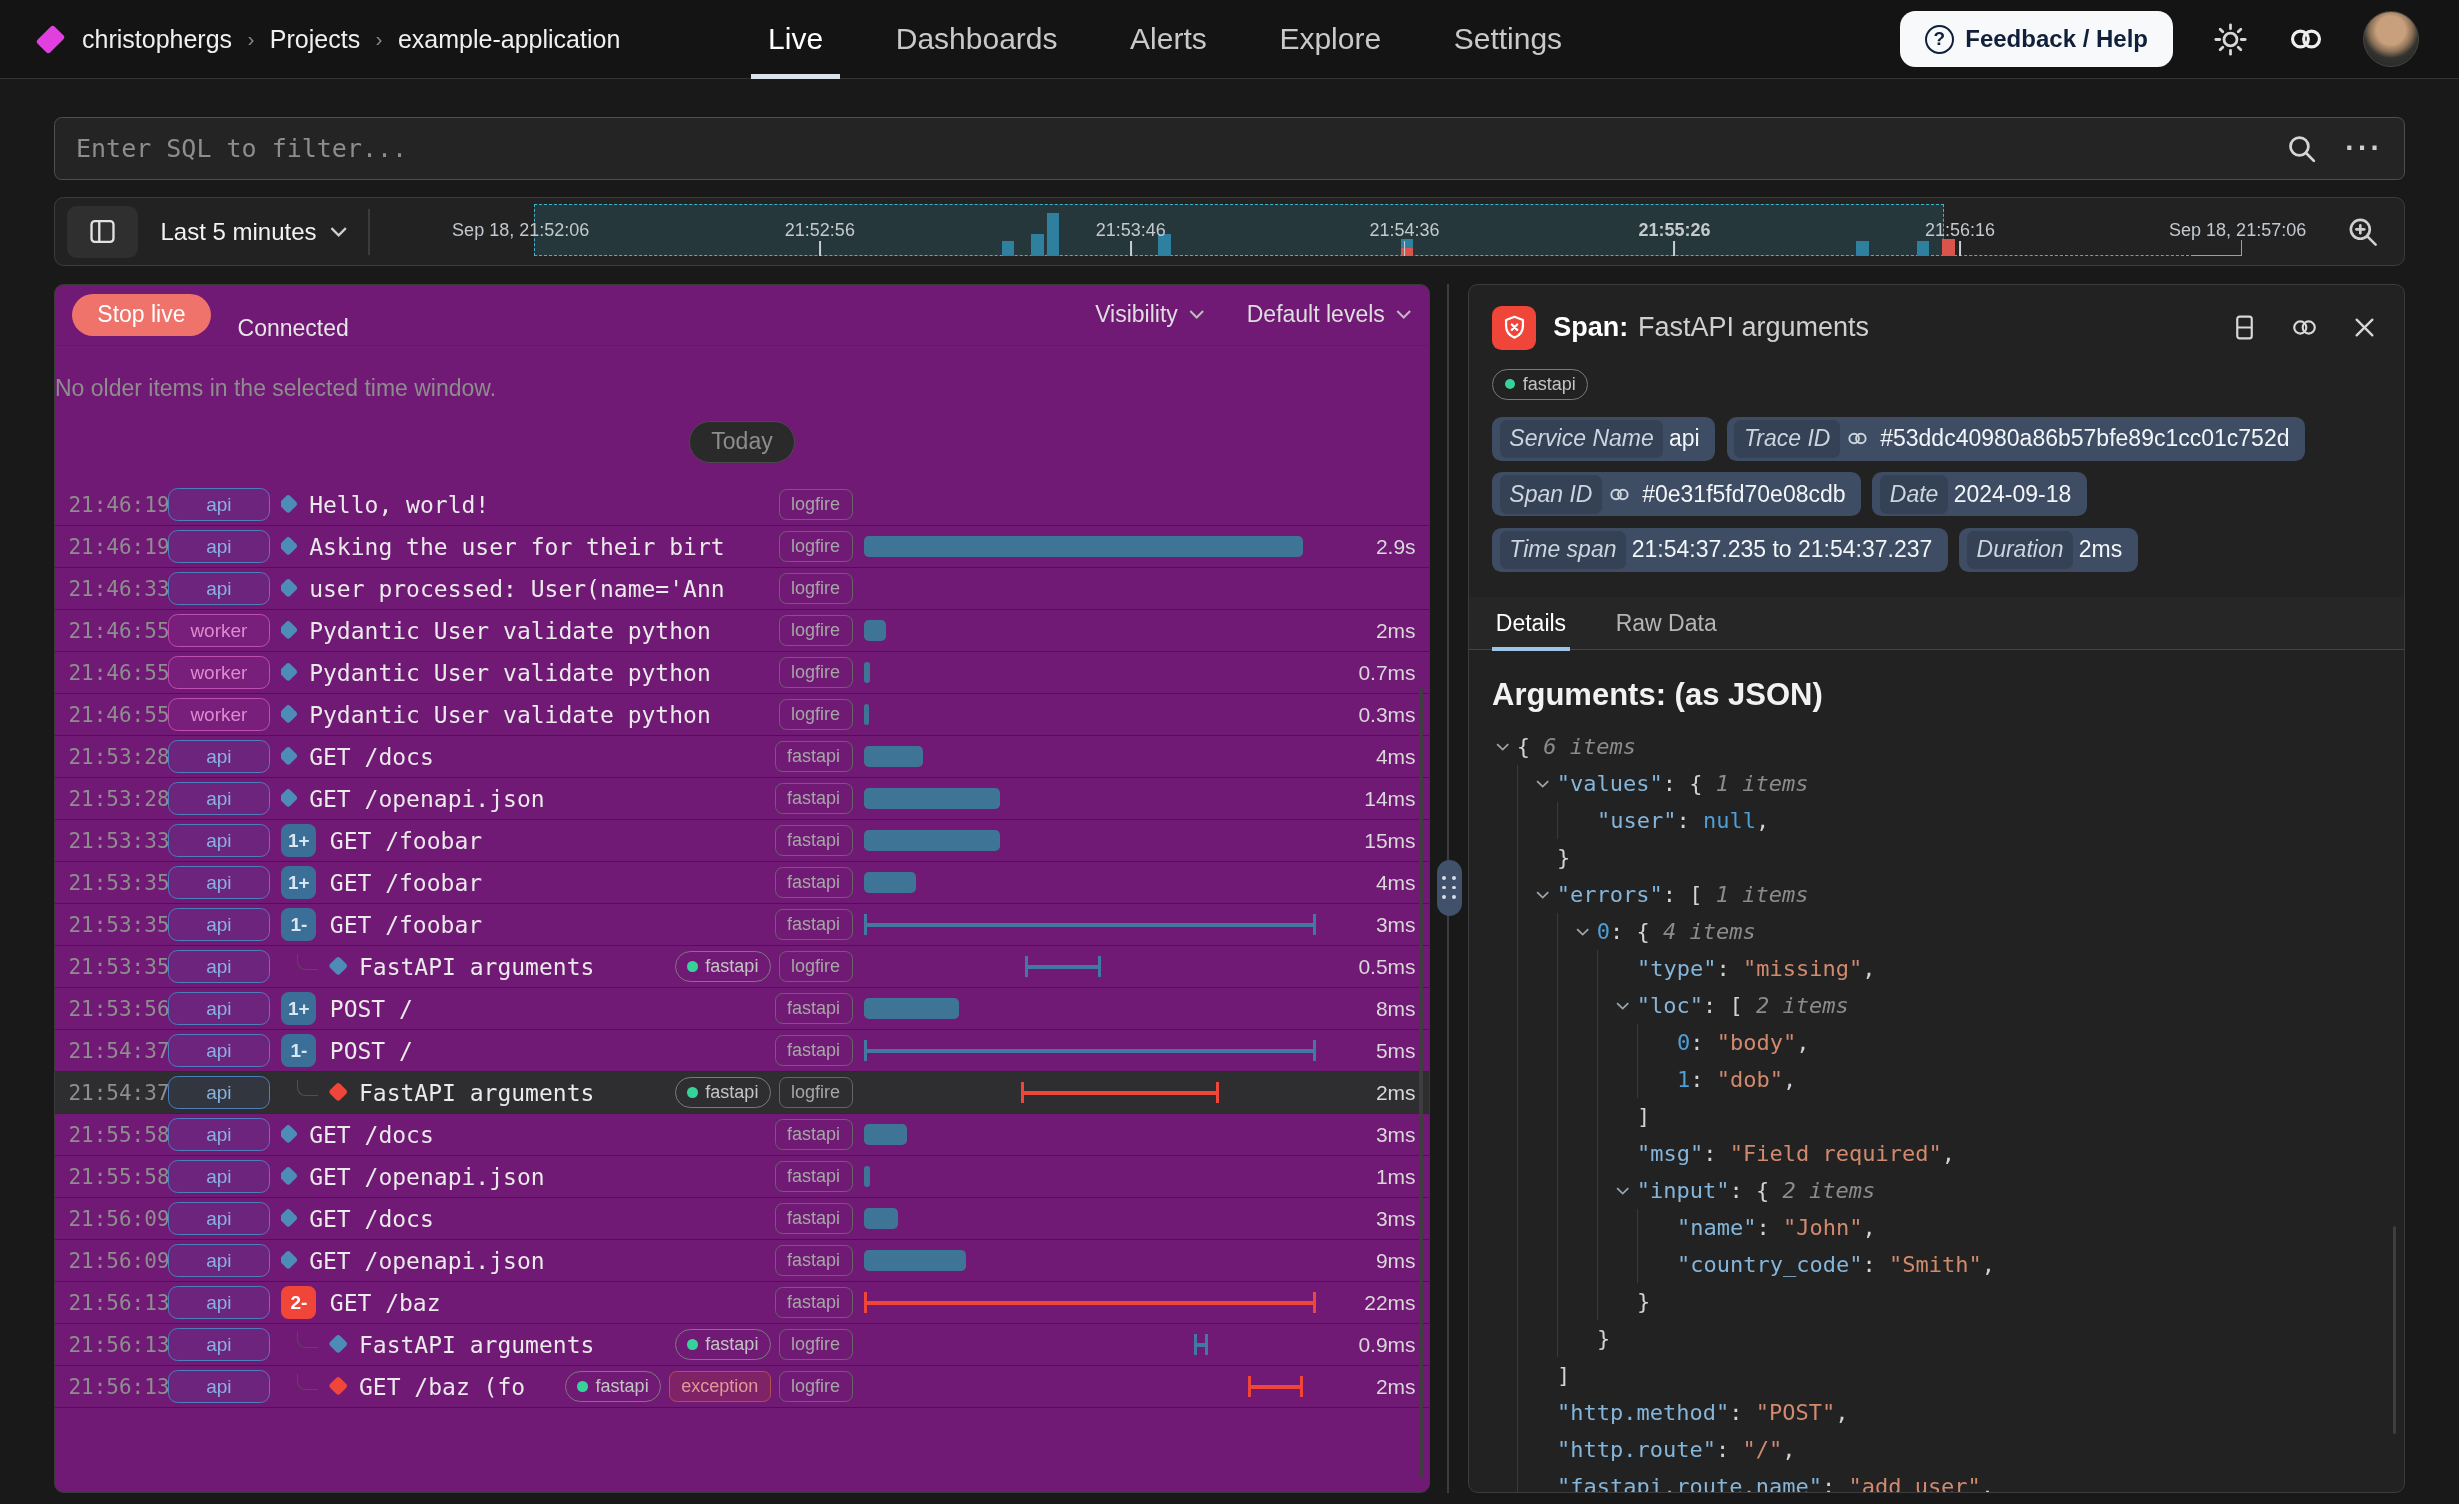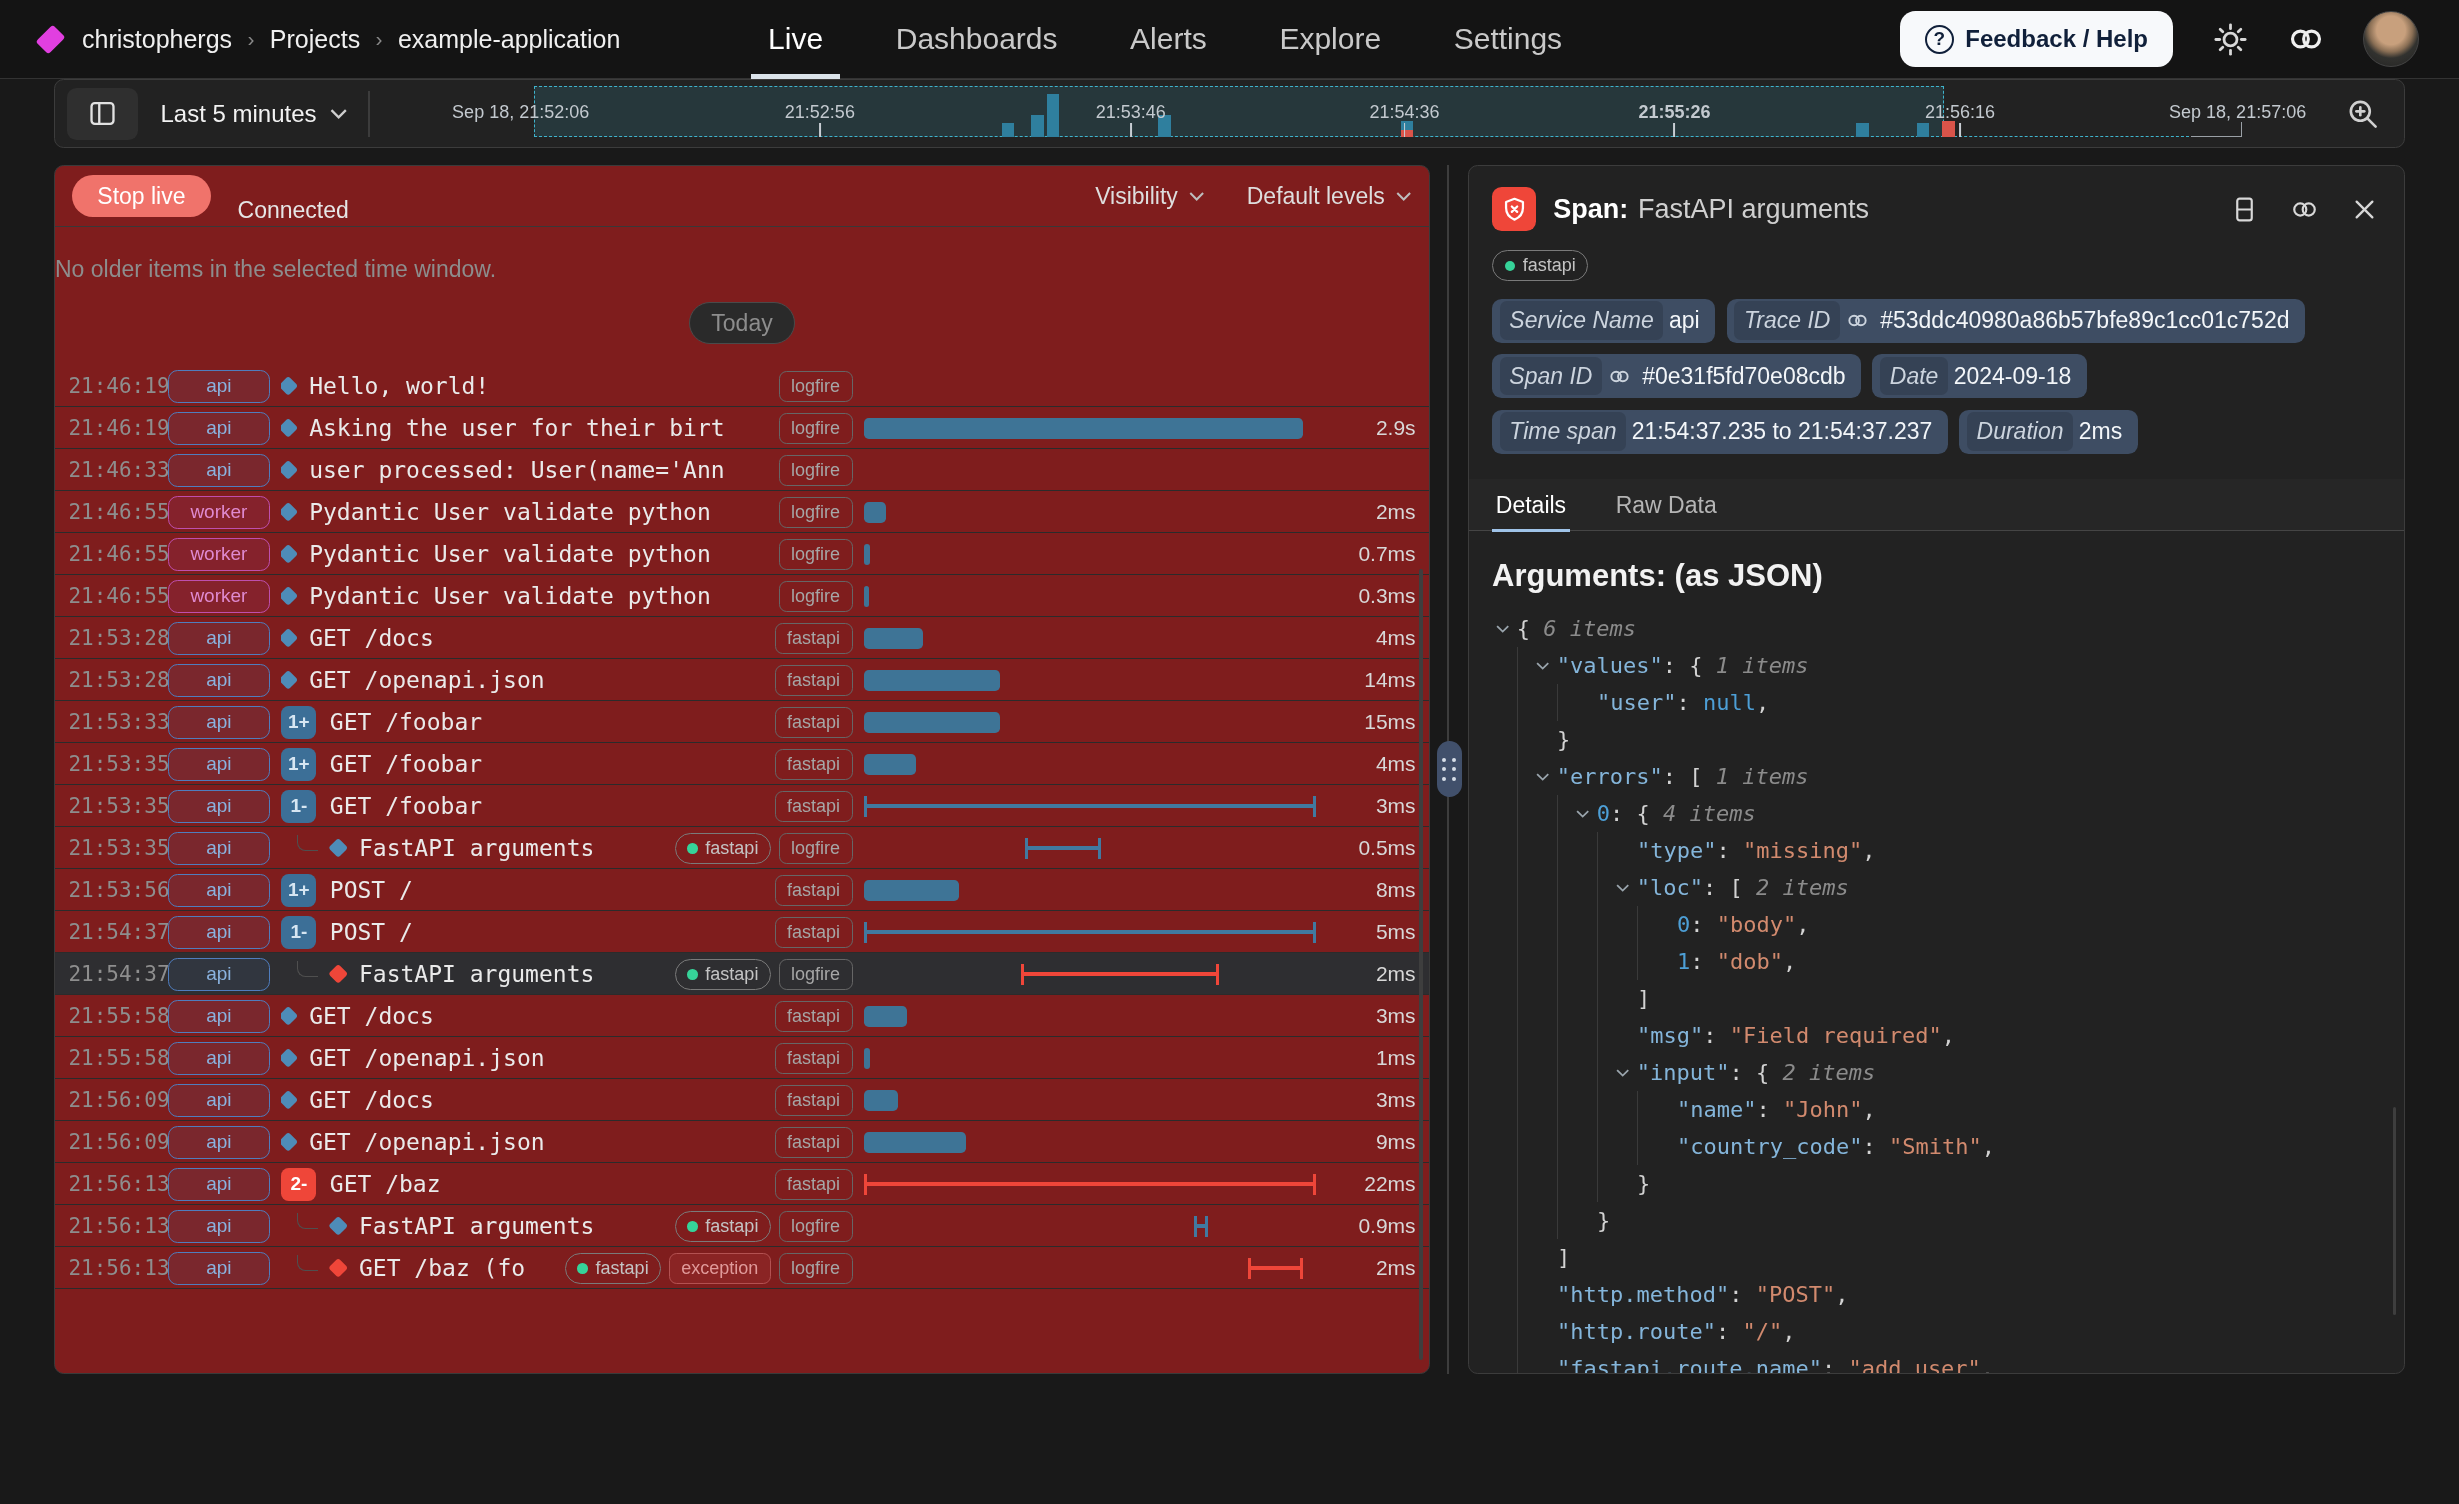--- a/index.html
+++ b/index.html
@@ -41,21 +41,21 @@
   .tl-now { position:absolute; bottom:8.6px; height:15.4px; border-bottom:1.9px solid #9aa0a6; border-right:1.9px solid #9aa0a6; }
   .tl-bar { position:absolute; bottom:8.6px; width:12.5px; }
   .tl-bar .seg-red { background:#d9544a; width:100%; }
   .tl-bar .seg-teal { background:#2f7f9e; width:100%; }
   .tl-tick { position:absolute; bottom:8.6px; width:1.9px; height:14.4px; background:#c8cdd3; transform:translateX(-50%); }
   .tl-label { position:absolute; top:21px; transform:translateX(-50%); font-size:18px; color:#c3c9cf; white-space:nowrap; }
   .zoom-btn { width:61px; display:grid; place-items:center; cursor:pointer; flex:none; }
 
   
   .main { margin:0 54px; height:1209px; display:flex; }
-  .list-panel { width:1376px; background:#7f1d1d; border:1.9px solid #3a3a3a; border-radius:9.6px; display:flex; flex-direction:column; position:relative; overflow:hidden; }
+  .list-panel { width:1376px; background:#701a75; border:1.9px solid #3a3a3a; border-radius:9.6px; display:flex; flex-direction:column; position:relative; overflow:hidden; }
   .divider { width:38px; position:relative; flex:none; }
   .divider::before { content:""; position:absolute; left:17.3px; top:0; bottom:0; width:1.9px; background:#3d3d3d; }
   .drag-handle { position:absolute; left:6.7px; top:576px; width:25px; height:56px; border-radius:12.5px; background:#41506b; display:grid; grid-template-columns:repeat(2,3.8px); grid-template-rows:repeat(3,3.8px); gap:5.8px; place-content:center; cursor:col-resize; }
   .drag-handle i { width:3.8px; height:3.8px; border-radius:50%; background:#d5dce6; }
   .detail-panel { flex:1; background:#222; border:1.9px solid #3c3c3c; border-radius:9.6px; position:relative; overflow:hidden; padding:0 23px; }
   .vscroll { position:absolute; width:3.8px; background:#3e3e3e; border-radius:1.9px; }
 
   
   .list-header { height:61px; flex:none; display:flex; align-items:center; gap:27px; padding:0 17.3px; border-bottom:1.9px solid #383838; }
   .stop-btn { background:#f0736b; color:#fff; border:none; height:42px; padding:0 25px; border-radius:21px; font-size:23px; cursor:pointer; }
@@ -164,20 +164,32 @@
       <span class="navicon">
         <svg width="38" height="38" viewBox="0 0 24 24" fill="none" stroke="#f0f0f0" stroke-width="2">
           <circle cx="8.5" cy="12" r="5"></circle>
             <circle cx="15.5" cy="12" r="5"></circle>
         </svg>
       </span>
       <span class="avatar"></span>
     </div>
   </header>
 
+  <div class="filter-bar">
+    <input class="filter-input" placeholder="Enter SQL to filter..." style="">
+    <div class="filter-icons">
+      <span class="navicon">
+        <svg width="33" height="33" viewBox="0 0 24 24" fill="none" stroke="#d6d6d6" stroke-width="2" stroke-linecap="round">
+          <circle cx="10.5" cy="10.5" r="6.5"></circle>
+            <line x1="15.5" y1="15.5" x2="21" y2="21"></line>
+        </svg>
+      </span>
+      <span class="dots">···</span>
+    </div>
+  </div>
 
   <div class="timebar">
     <button class="panel-toggle">
       <svg width="31" height="31" viewBox="0 0 24 24" fill="none" stroke="#e2e2e2" stroke-width="1.8">
         <rect x="3.5" y="4" width="17" height="16" rx="2.5"></rect>
           <line x1="9.5" y1="4" x2="9.5" y2="20"></line>
       </svg>
     </button>
     <div class="range-select">
       <span>Last 5 minutes</span>

